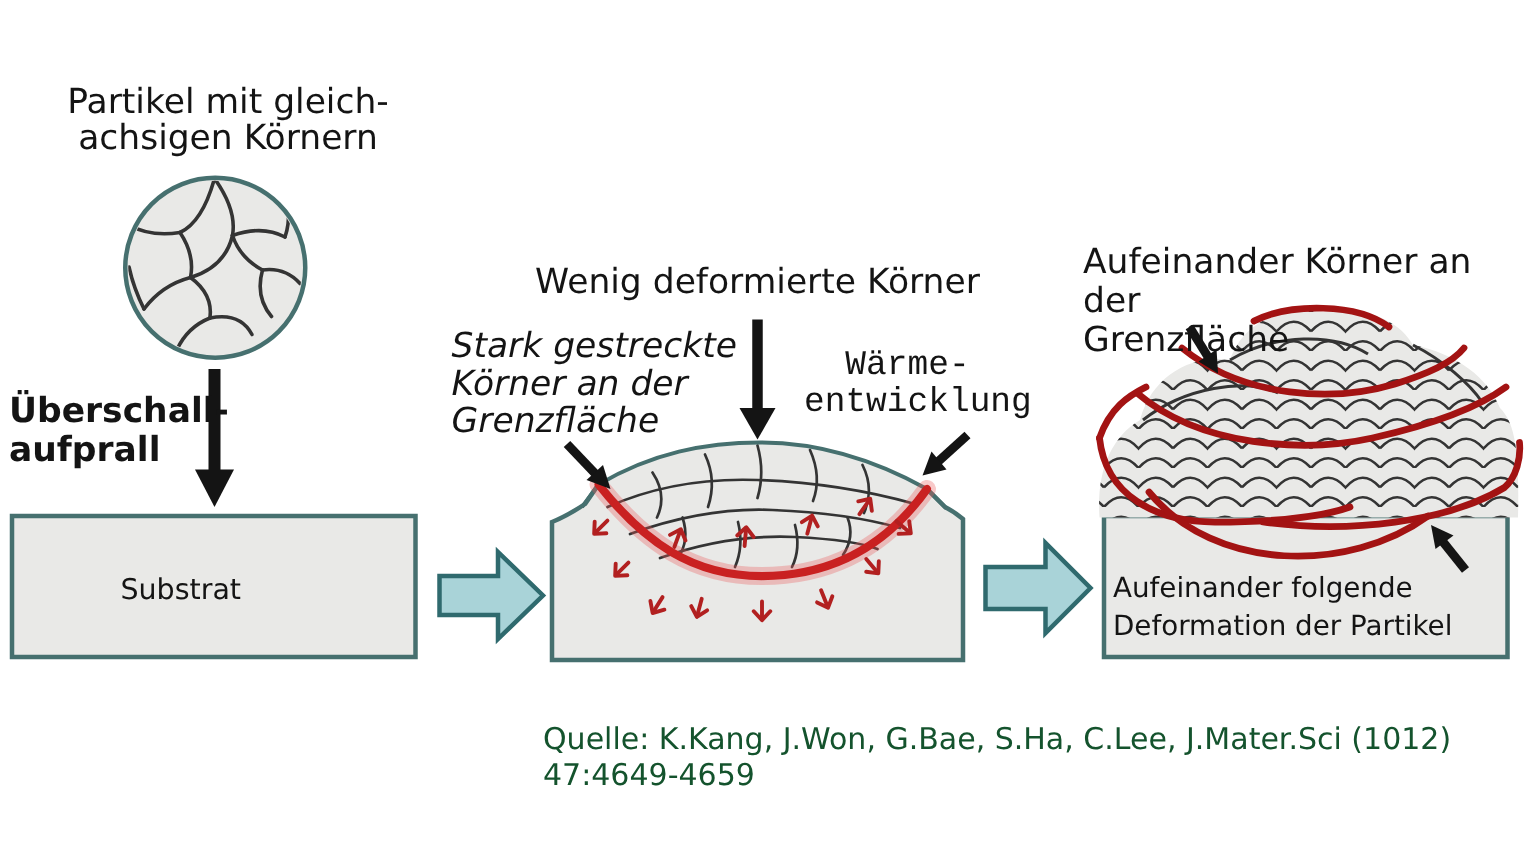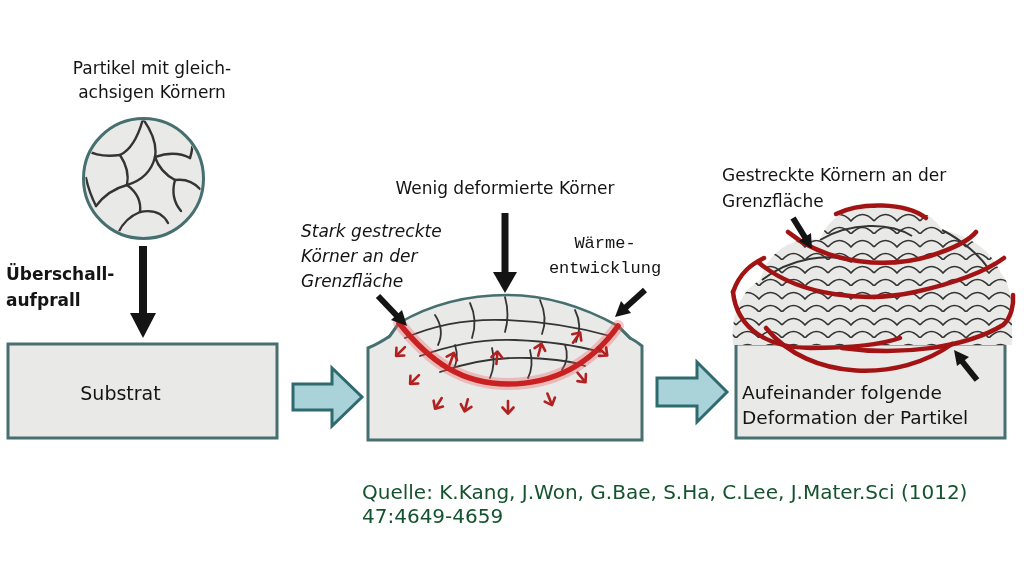--- a/index.html
+++ b/index.html
@@ -12,21 +12,21 @@
     --block-arrow-fill:#a9d3d8;
     --block-arrow-border:#2f6a6e;
     --ink:#141414;
   }
   html,body{margin:0;padding:0;background:#ffffff;}
   .canvas{
     position:relative;width:1024px;height:576px;background:#ffffff;overflow:hidden;
     font-family:"DejaVu Sans","Liberation Sans",sans-serif;color:var(--ink);
   }
   .art{position:absolute;left:0;top:0;width:1024px;height:576px;}
-  .lbl{position:absolute;white-space:pre-line;line-height:24px;font-size:17px;color:var(--ink);}
+  .lbl{position:absolute;white-space:pre-line;line-height:24px;font-size:23px;color:var(--ink);}
   .center{text-align:center;}
   .fill-box{fill:var(--box-fill);}
   .stroke-teal{stroke:var(--teal-outline);}
   .stroke-grain{stroke:var(--grain-line);}
   .stroke-red{stroke:var(--red-interface);}
   .stroke-darkred{stroke:var(--dark-red-interface);}
   .red-arrow{stroke:var(--red-arrows);}
   .ink{fill:var(--ink);}
   .ink-stroke{stroke:var(--ink);}
   .blockarrow{fill:var(--block-arrow-fill);stroke:var(--block-arrow-border);stroke-width:3;}
@@ -171,19 +171,19 @@
 aufprall</div>
   <div class="lbl center" style="left:8px;top:381px;width:225px;font-size:19px;">Substrat</div>
 
   <div class="lbl center" style="left:355px;top:176px;width:300px;">Wenig deformierte Körner</div>
   <div class="lbl" style="left:301px;top:219px;line-height:25px;font-style:italic;">Stark gestreckte
 Körner an der
 Grenzfläche</div>
   <div class="lbl center" style="left:536px;top:231px;width:138px;line-height:25px;font-family:Liberation Mono, monospace;">Wärme-
 entwicklung</div>
 
-  <div class="lbl" style="left:722px;top:162px;line-height:26px;">Gestreckte Körnern an der
+  <div class="lbl" style="left:722px;top:162px;line-height:26px;">Aufeinander Körner an der
 Grenzfläche</div>
   <div class="lbl" style="left:742px;top:381px;line-height:24.5px;font-size:18.5px;">Aufeinander folgende
 Deformation der Partikel</div>
 
   <div class="lbl" style="left:362px;top:480px;font-size:20px;color:#14532d;">Quelle: K.Kang, J.Won, G.Bae, S.Ha, C.Lee, J.Mater.Sci (1012) 47:4649-4659</div>
 </div>
 
 </body></html>

